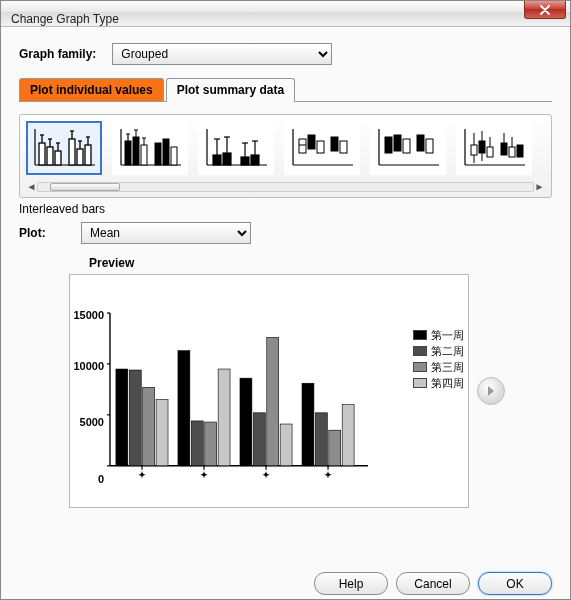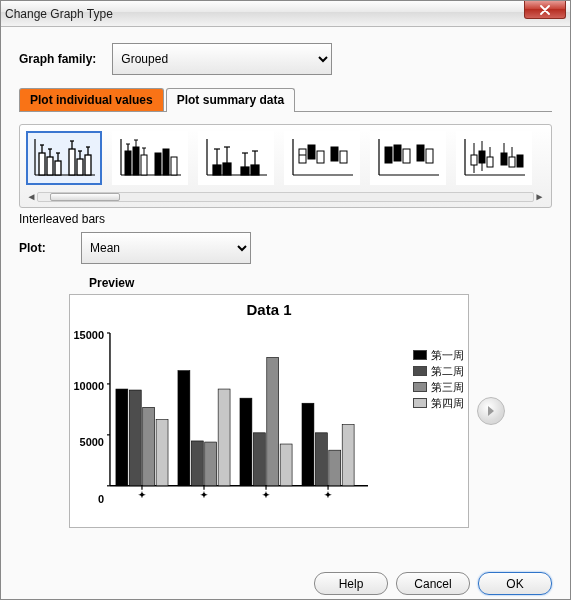--- a/index.html
+++ b/index.html
@@ -19,22 +19,22 @@
     border: 1px solid #888;
     background: #f4f4f4;
     display: flex;
     flex-direction: column;
   }
   .titlebar {
     height: 26px;
     background: linear-gradient(to bottom, #fdfdfd 0%, #e9e9e9 45%, #dcdcdc 46%, #f3f3f3 100%);
     border-bottom: 1px solid #b9b9b9;
     display: flex;
-    align-items: center;
-    padding-left: 4px;
+    align-items: flex-end;
+    padding-left: 10px;
     position: relative;
   }
   .titlebar .title {
     font-size: 12px;
     color: #222;
   }
   .close-btn {
     position: absolute;
     right: 4px;
     top: 0px;
@@ -53,21 +53,21 @@
     flex: 1;
     padding: 16px 18px 8px 18px;
     background: #fafafa;
     overflow: hidden;
     position: relative;
   }
   .row { display: flex; align-items: center; margin-bottom: 12px; }
   .label { font-weight: bold; font-size: 12px; margin-right: 16px; }
   select.combo {
     font-size: 12px;
-    height: 32px;
+    height: 22px;
     border: 1px solid #8e8e8e;
     background: linear-gradient(#fff,#e8e8e8);
     padding: 1px 4px;
   }
   .graph-family-combo { width: 220px; }
   .plot-combo { width: 170px; }
   .tabs {
     margin-top: 10px;
     display: flex;
     align-items: flex-end;
@@ -400,21 +400,20 @@
       <span class="label" style="min-width:46px;">Plot:</span>
       <select class="combo plot-combo">
         <option>Mean</option>
       </select>
     </div>
 
     <div class="preview-label">Preview</div>
 
     <div class="preview-area">
       <div class="preview-box">
-        <div class="chart-title">Data 1</div>
 
         <div class="yaxis-ticks" id="yaxis-ticks">
             <div class="ytick" style="top: 170px;">0</div>
             <div class="ytick" style="top: 113.333px;">5000</div>
             <div class="ytick" style="top: 56.6667px;">10000</div>
             <div class="ytick" style="top: 6px;">15000</div>
           </div>
 
         <div class="chart-body">
           <svg class="plotarea" id="plot-svg" viewBox="0 0 268 170" preserveAspectRatio="none">

